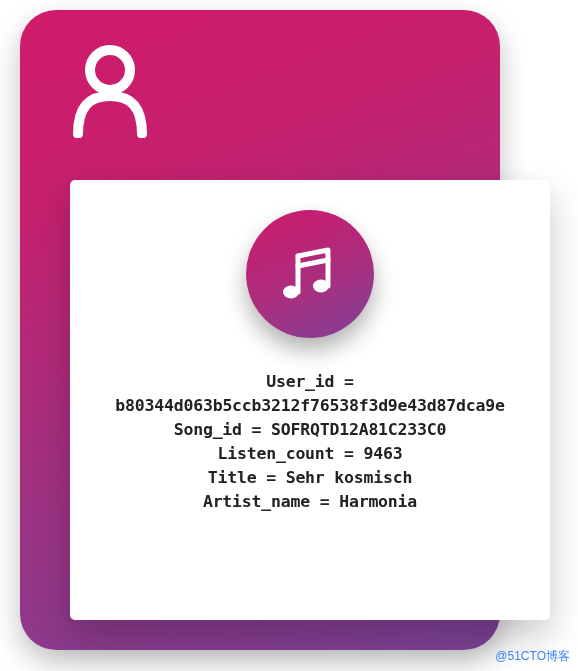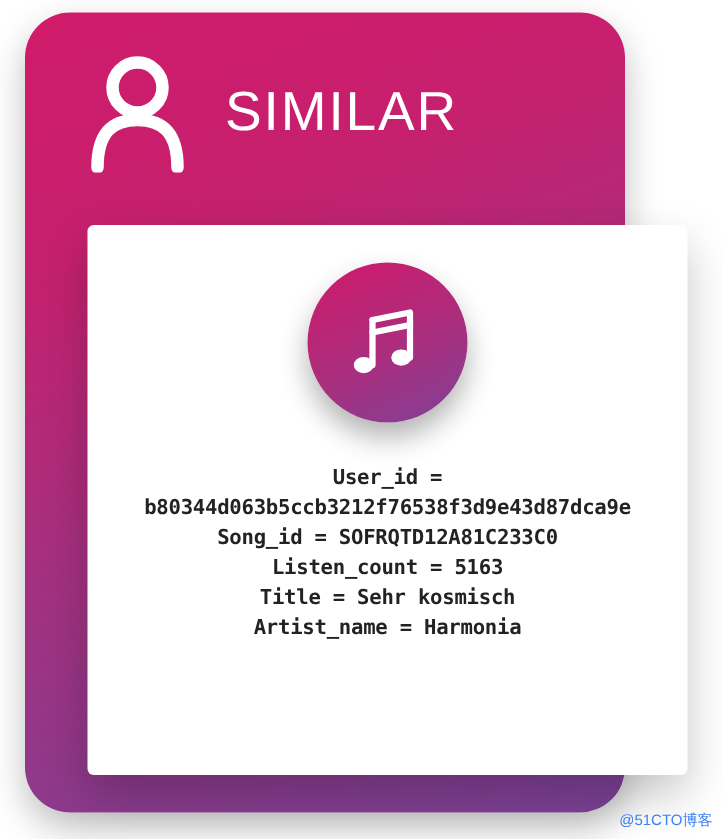--- a/index.html
+++ b/index.html
@@ -84,38 +84,38 @@
 
 <div class="outer-card">
   <div class="header">
     <span class="user-icon">
       <svg width="80" height="96" viewBox="0 0 80 96" fill="none">
         <circle cx="40" cy="28" r="20" stroke="#ffffff" stroke-width="10" fill="none"></circle>
         <path d="M8 92 C8 64 20 54 40 54 C60 54 72 64 72 92" stroke="#ffffff" stroke-width="10" fill="none" stroke-linecap="round"></path>
       </svg>
     </span>
     <div class="title">
-      <span>SIMILAR</span><br>
+      <br>
     </div>
   </div>
 </div>
 
 <div class="inner-card">
   <div class="music-badge">
     <span>
       <svg width="64" height="64" viewBox="0 0 64 64" fill="none">
         <path d="M20 14 L50 8 L50 44" stroke="#ffffff" stroke-width="5" fill="none" stroke-linejoin="round" stroke-linecap="round"></path>
         <path d="M20 14 L20 50" stroke="#ffffff" stroke-width="5" fill="none" stroke-linecap="round"></path>
         <path d="M20 24 L50 18" stroke="#ffffff" stroke-width="5" fill="none" stroke-linecap="round"></path>
         <ellipse cx="13" cy="50" rx="8" ry="6.5" fill="#ffffff"></ellipse>
         <ellipse cx="43" cy="44" rx="8" ry="6.5" fill="#ffffff"></ellipse>
       </svg>
     </span>
   </div>
   <div class="data-block"><span>User_id</span> =
 <span>b80344d063b5ccb3212f76538f3d9e43d87dca9e</span>
 <span>Song_id</span> = <span>SOFRQTD12A81C233C0</span>
-<span>Listen_count</span> = <span>5163</span>
+<span>Listen_count</span> = <span>9463</span>
 <span>Title</span> = <span>Sehr kosmisch</span>
 <span>Artist_name</span> = <span>Harmonia</span></div>
 </div>
 
 <div class="watermark">@51CTO博客</div>
 
 </body></html>

